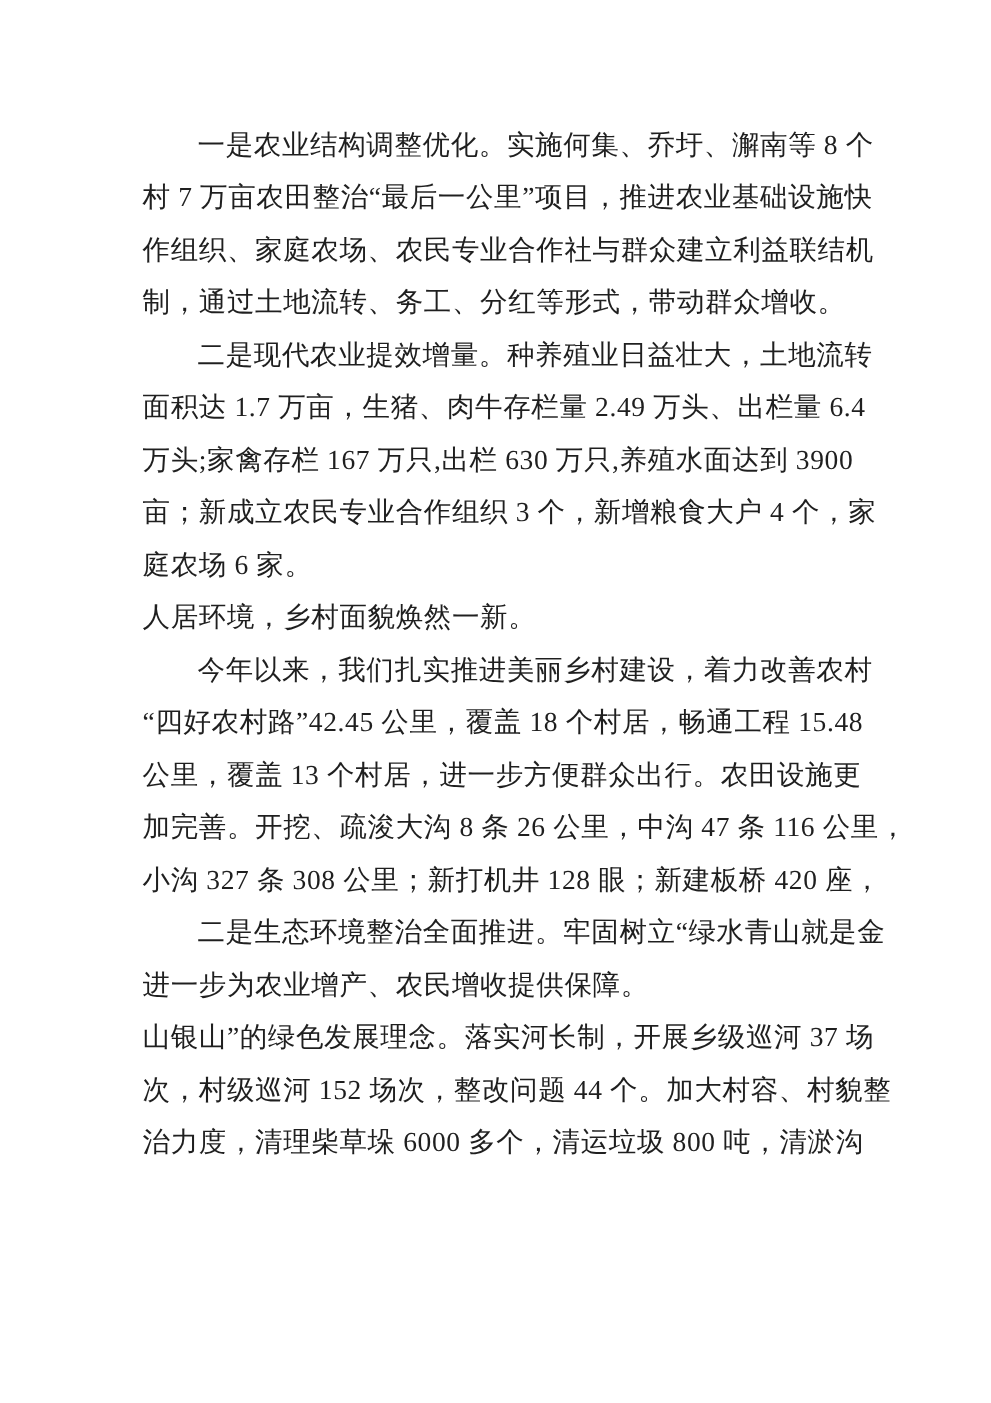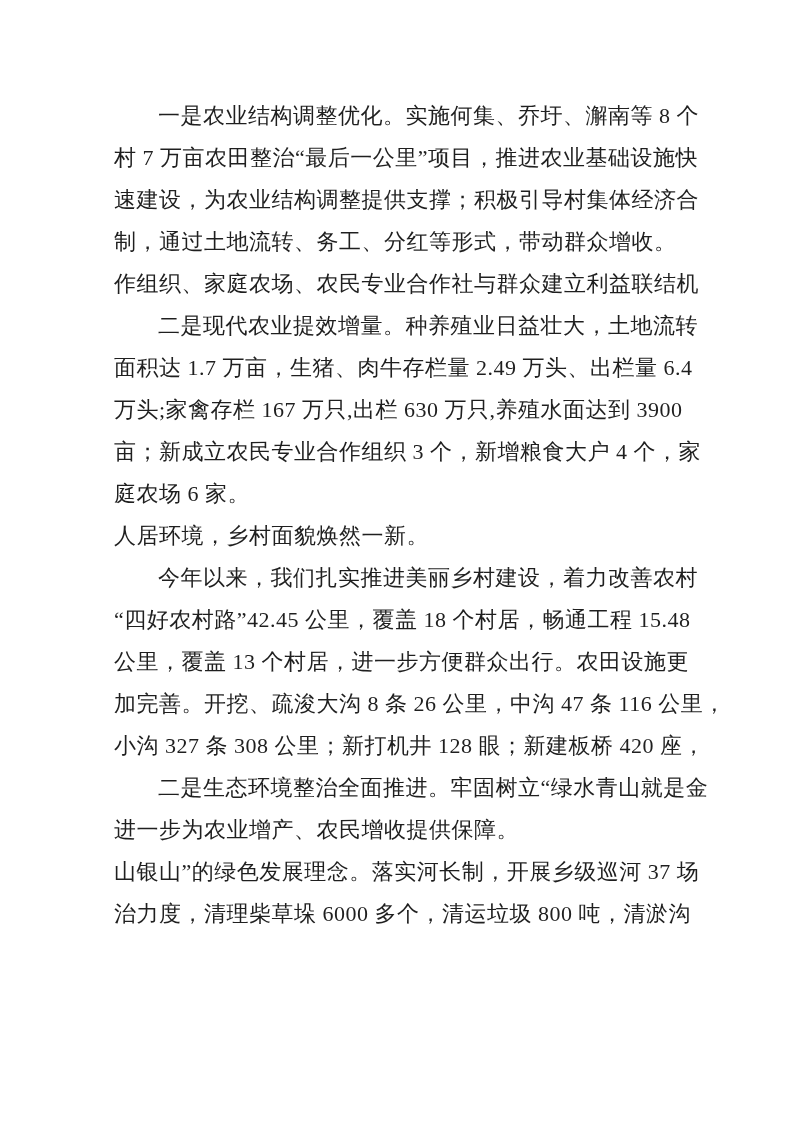--- a/index.html
+++ b/index.html
@@ -43,32 +43,32 @@
     text-indent: 44px;
   }
 </style>
 </head>
 <body>
 
 <div class="page">
   <div class="text-block">
       <div class="line first">一是农业结构调整优化。实施何集、乔圩、澥南等 8 个</div>
       <div class="line">村 7 万亩农田整治“最后一公里”项目，推进农业基础设施快</div>
-      <div class="line">速建设，为农业结构调整提供支撑；积极引导村集体经济合</div>
+      <div class="line">作组织、家庭农场、农民专业合作社与群众建立利益联结机</div>
       <div class="line last">制，通过土地流转、务工、分红等形式，带动群众增收。</div>
-      <div class="line">作组织、家庭农场、农民专业合作社与群众建立利益联结机</div>
       <div class="line first">二是现代农业提效增量。种养殖业日益壮大，土地流转</div>
       <div class="line">面积达 1.7 万亩，生猪、肉牛存栏量 2.49 万头、出栏量 6.4</div>
       <div class="line">万头;家禽存栏 167 万只,出栏 630 万只,养殖水面达到 3900</div>
       <div class="line">亩；新成立农民专业合作组织 3 个，新增粮食大户 4 个，家</div>
       <div class="line last">庭农场 6 家。</div>
       <div class="line last">人居环境，乡村面貌焕然一新。</div>
       <div class="line first">今年以来，我们扎实推进美丽乡村建设，着力改善农村</div>
       <div class="line">“四好农村路”42.45 公里，覆盖 18 个村居，畅通工程 15.48</div>
       <div class="line">公里，覆盖 13 个村居，进一步方便群众出行。农田设施更</div>
       <div class="line">加完善。开挖、疏浚大沟 8 条 26 公里，中沟 47 条 116 公里，</div>
       <div class="line">小沟 327 条 308 公里；新打机井 128 眼；新建板桥 420 座，</div>
       <div class="line first">二是生态环境整治全面推进。牢固树立“绿水青山就是金</div>
       <div class="line last">进一步为农业增产、农民增收提供保障。</div>
       <div class="line">山银山”的绿色发展理念。落实河长制，开展乡级巡河 37 场</div>
+      <div class="line">次，村级巡河 152 场次，整改问题 44 个。加大村容、村貌整</div>
       <div class="line last">治力度，清理柴草垛 6000 多个，清运垃圾 800 吨，清淤沟</div>
     </div>
 </div>
 
 </body></html>

